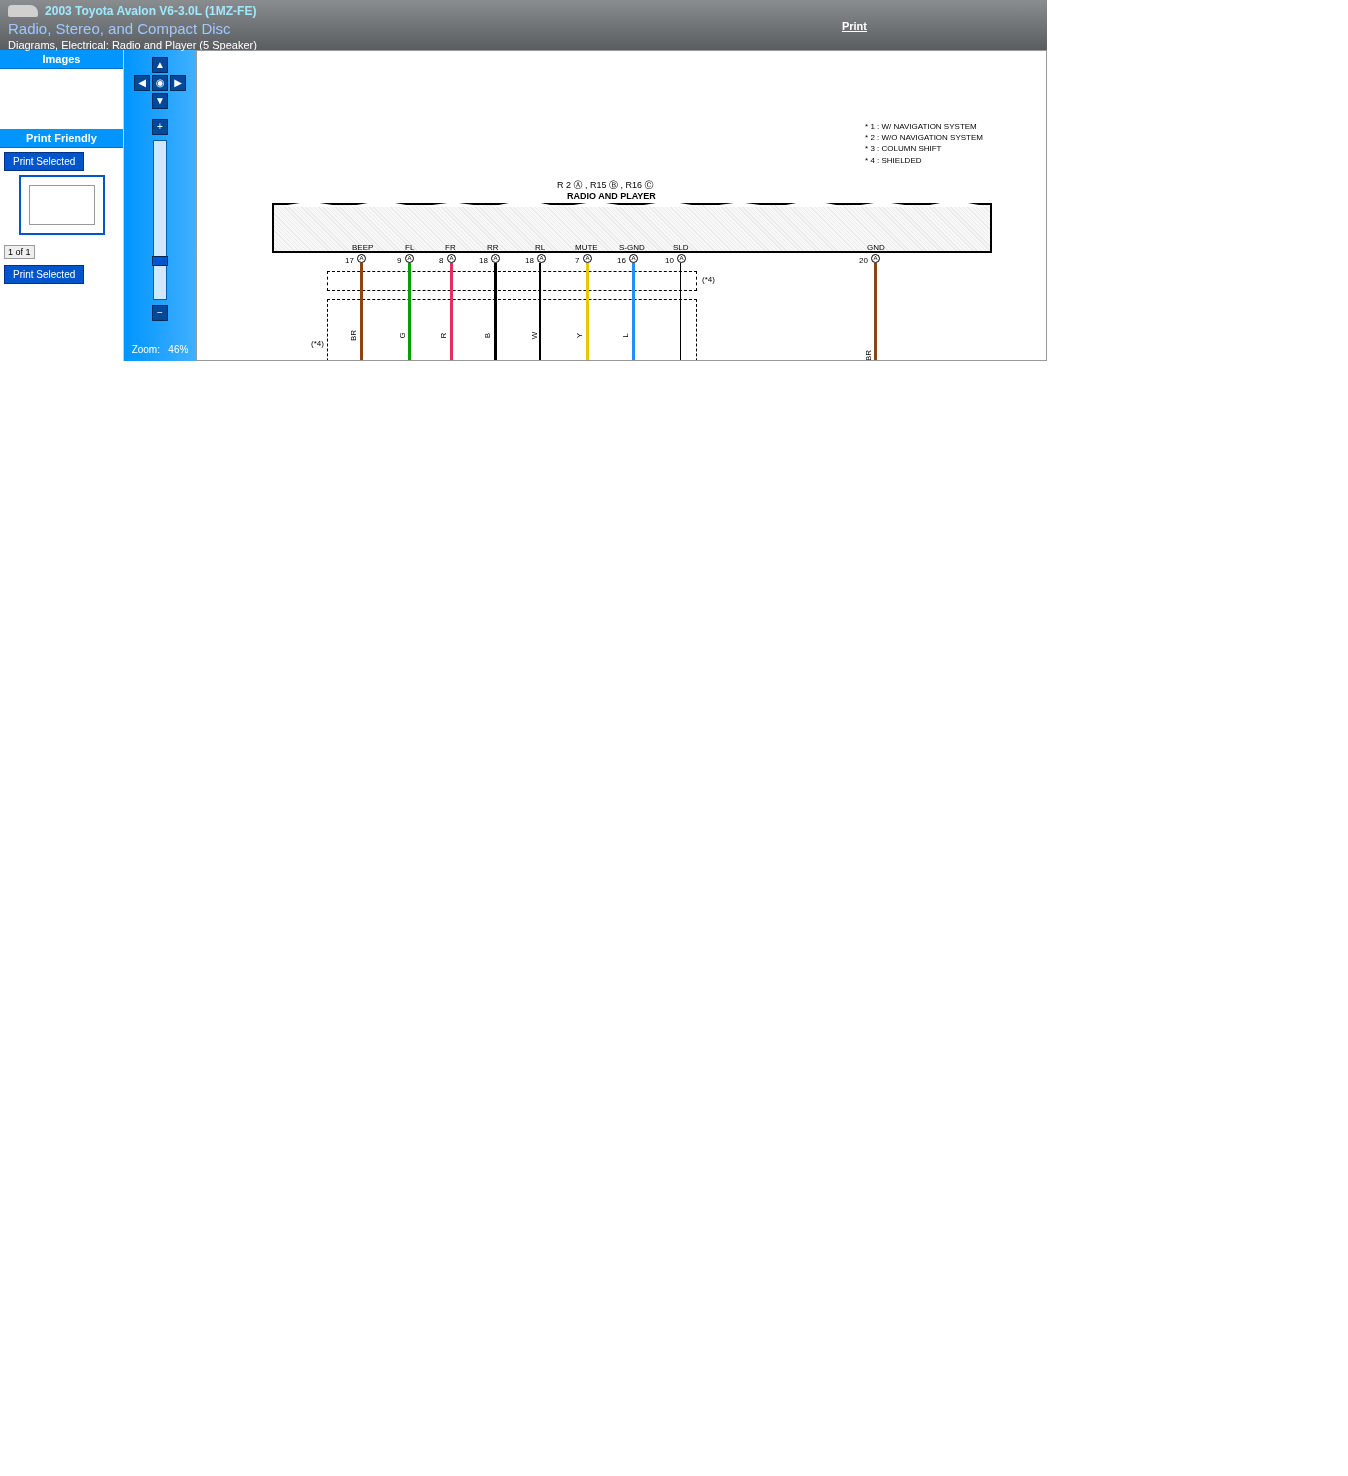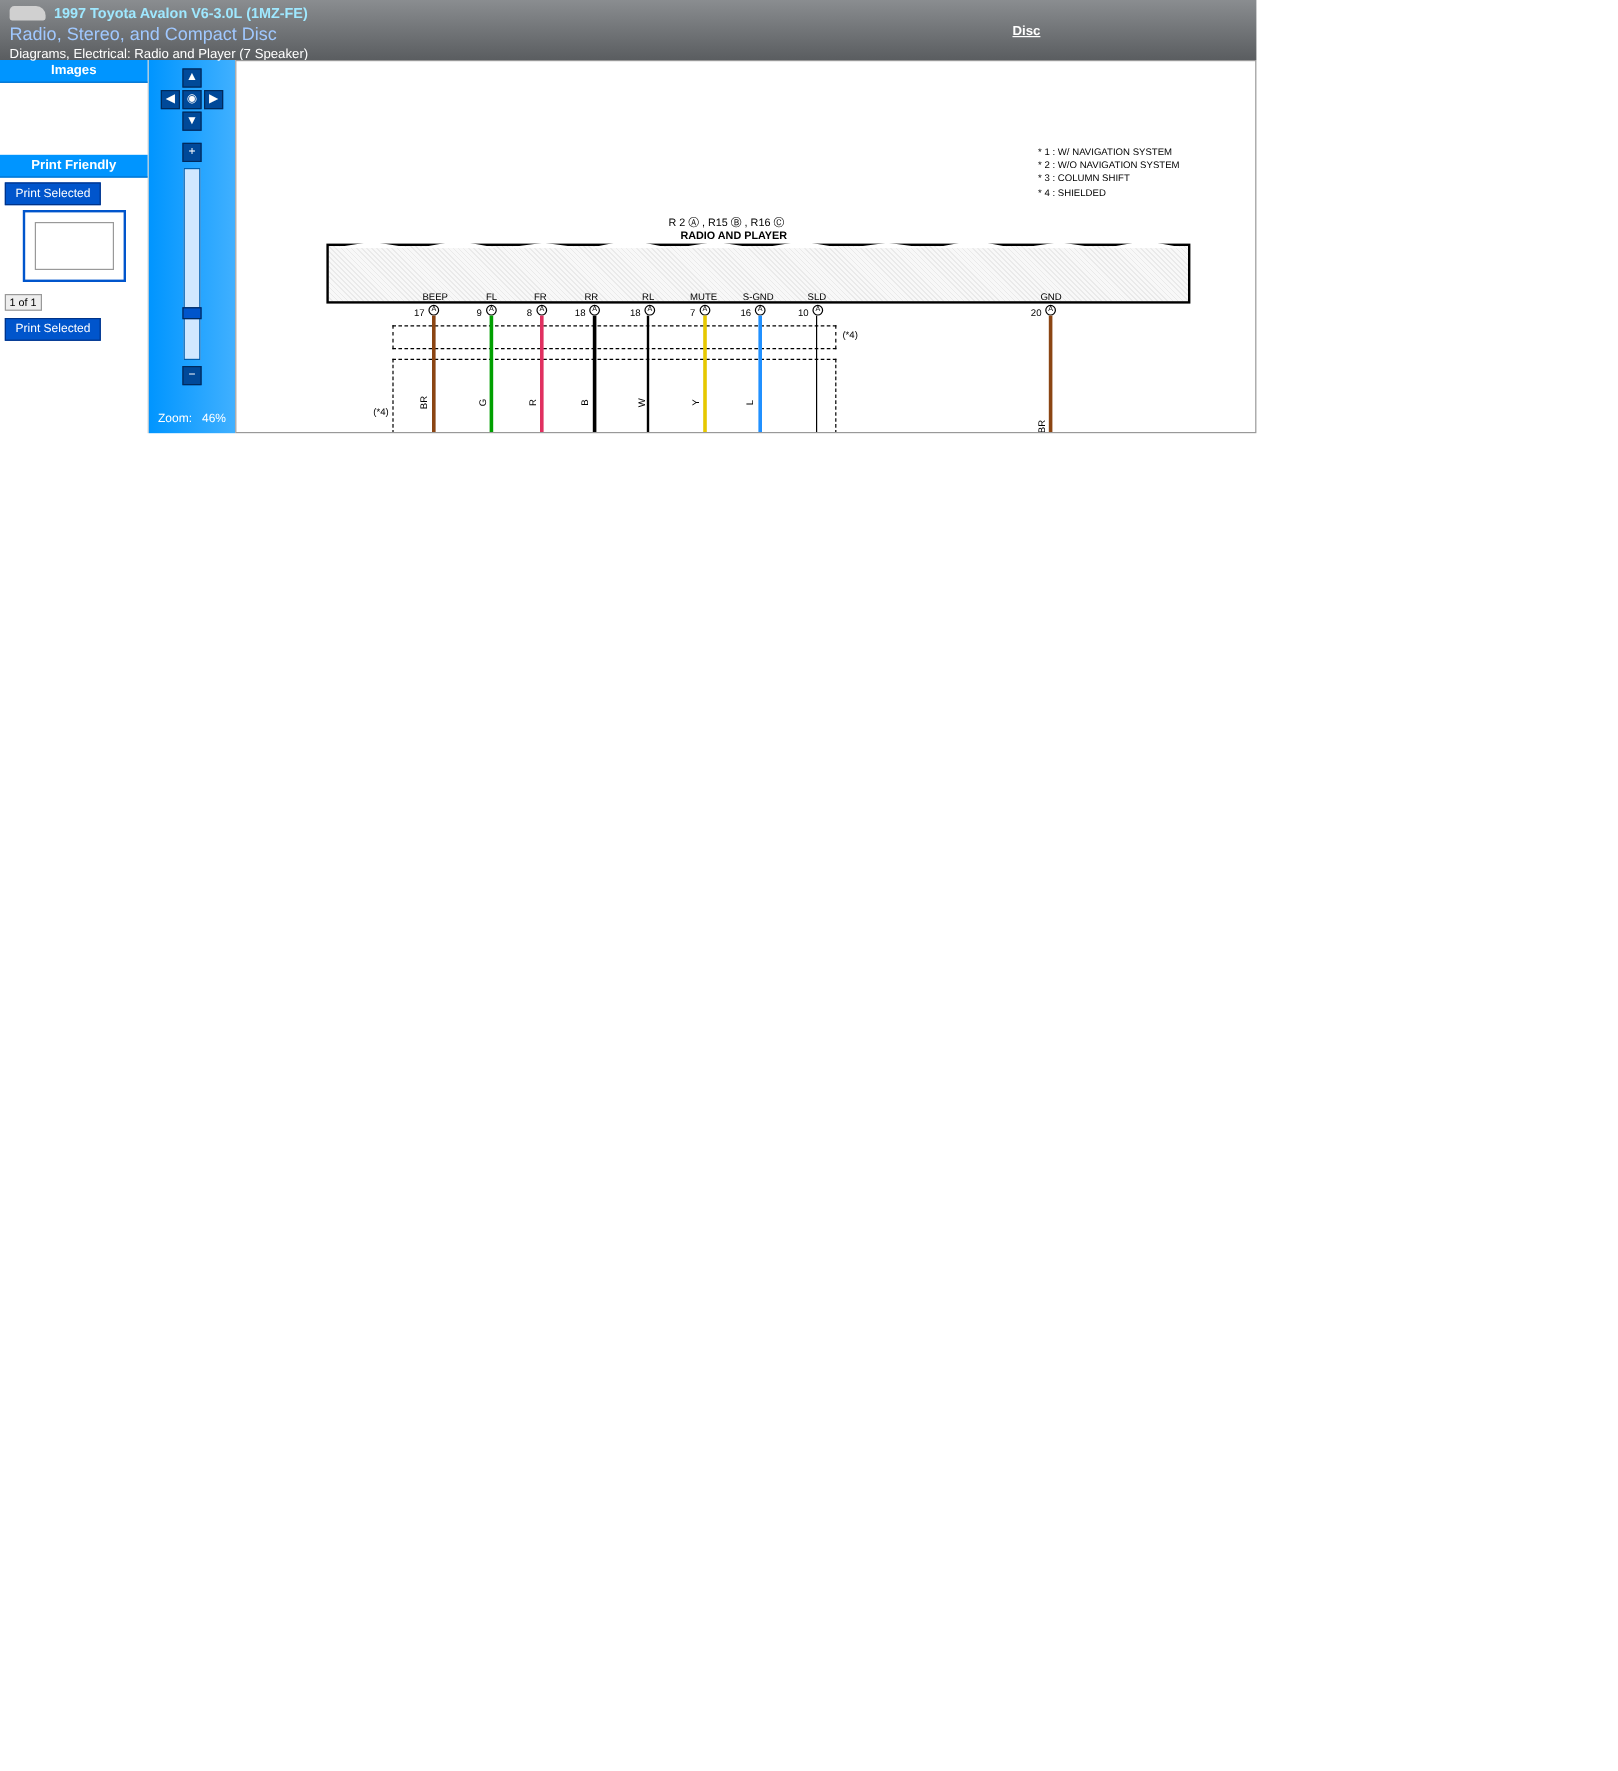--- a/index.html
+++ b/index.html
@@ -47,24 +47,24 @@
   .legend { position:absolute; font-size:8px; line-height:1.4; }
   .speaker { position:absolute; }
   .junction-box { position:absolute; width:14px; height:14px; border:1.5px solid #000; background:#fff; }
   .shield-box { position:absolute; border:1px dashed #000; }
 </style>
 </head>
 <body>
 
 <div class="header-bar">
   <span class="car-icon"></span>
-  <span class="vehicle-title">1997 Toyota Avalon V6-3.0L (1MZ-FE)</span>
+  <span class="vehicle-title">2003 Toyota Avalon V6-3.0L (1MZ-FE)</span>
   <div class="subsystem">Radio, Stereo, and Compact Disc</div>
-  <div class="breadcrumb">Diagrams, Electrical: Radio and Player (7 Speaker)</div>
-  <span class="help-link">Disc</span>
+  <div class="breadcrumb">Diagrams, Electrical: Radio and Player (5 Speaker)</div>
+  <span class="help-link">Print</span>
 </div>
 
 <div class="content-row">
 
   <div class="left-panel">
     <div class="panel-header">Images</div>
 
     <div style="height:60px"></div>
 
     <div class="panel-header">Print Friendly</div>

